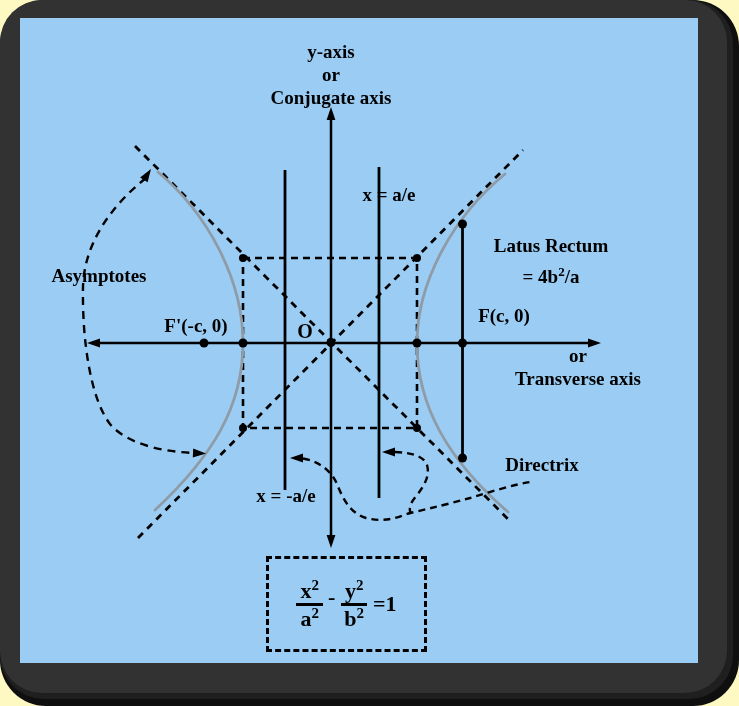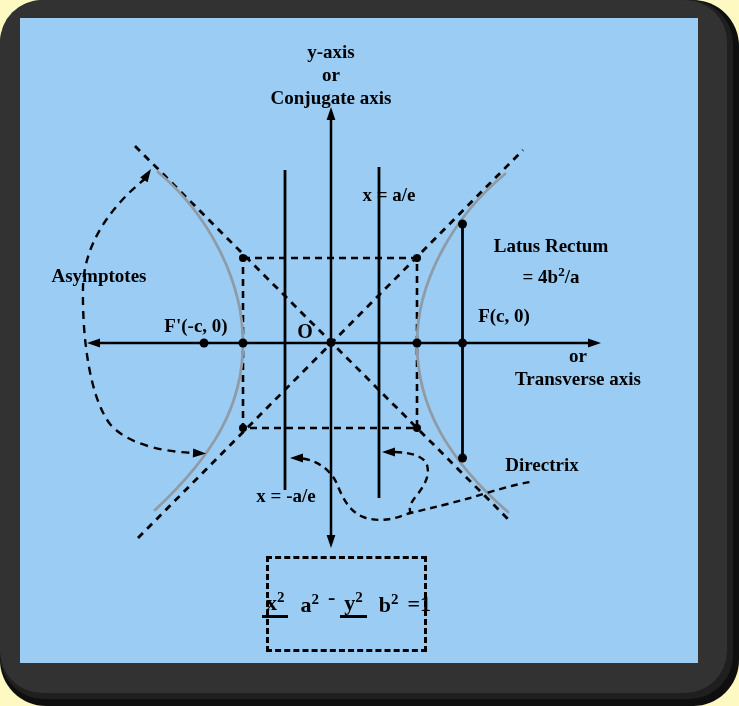--- a/index.html
+++ b/index.html
@@ -14,23 +14,23 @@
   svg.diagram{position:absolute;left:0;top:0;width:739px;height:706px;}
   
   .lbl{position:absolute;transform:translateX(-50%);color:#000;font-weight:bold;
        font-size:19px;line-height:23px;text-align:center;white-space:nowrap;}
   .lbl sup{font-size:13px;font-weight:bold;}
   #o-label{font-size:20px;}
   
   .eq-box{position:absolute;left:266px;top:556px;width:155px;height:90px;
           border:3px dashed #000;display:flex;align-items:center;justify-content:center;
           color:#000;font-weight:bold;font-size:22px;}
-  .frac{display:inline-flex;flex-direction:row;align-items:center;line-height:1.05;justify-content:flex-end;}
+  .frac{display:inline-flex;flex-direction:column;align-items:center;line-height:1.05;justify-content:flex-end;}
   .frac .num{border-bottom:3px solid #000;padding:0 4px;}
-  .frac .den{padding:0 4px;margin-left:8px;}
+  .frac .den{padding:0 4px;}
   .eq-box sup{font-size:15px;font-weight:bold;}
   .minus{margin:0 5px 14px 5px;}
   .rhs{margin-left:5px;}
 </style>
 </head>
 <body>
 
 <div class="canvas">
   <div class="f1"></div>
   <div class="f2"></div>

